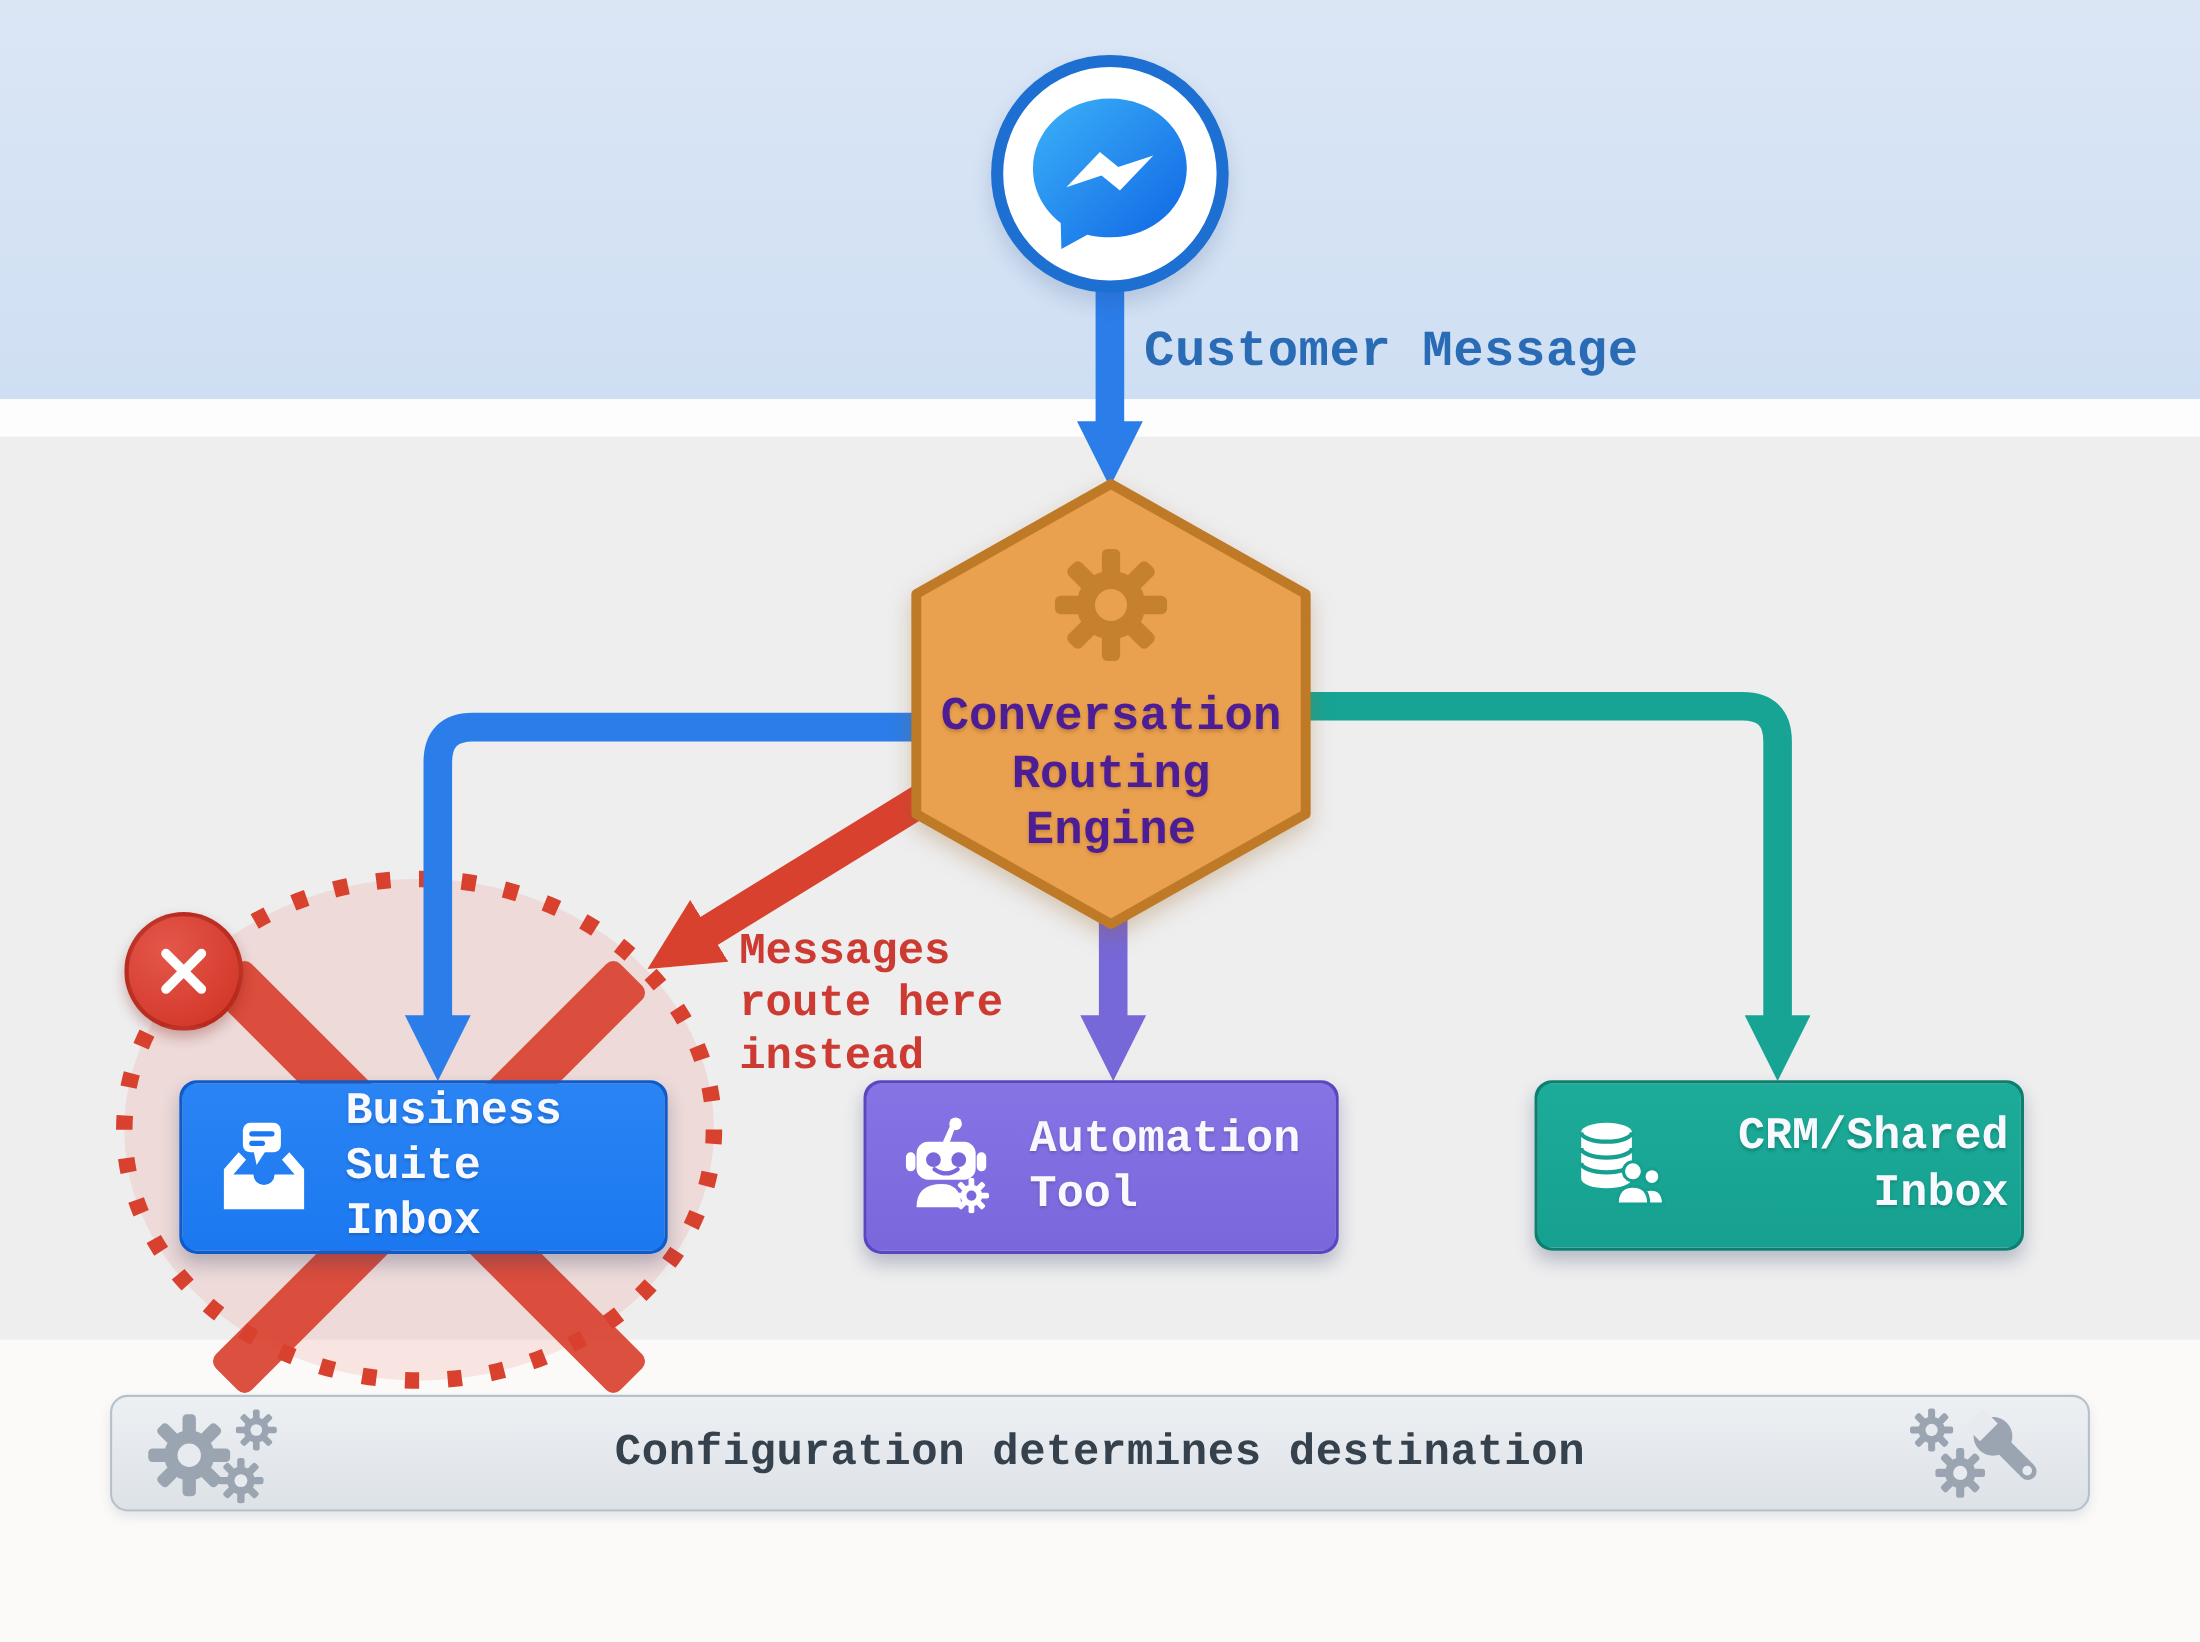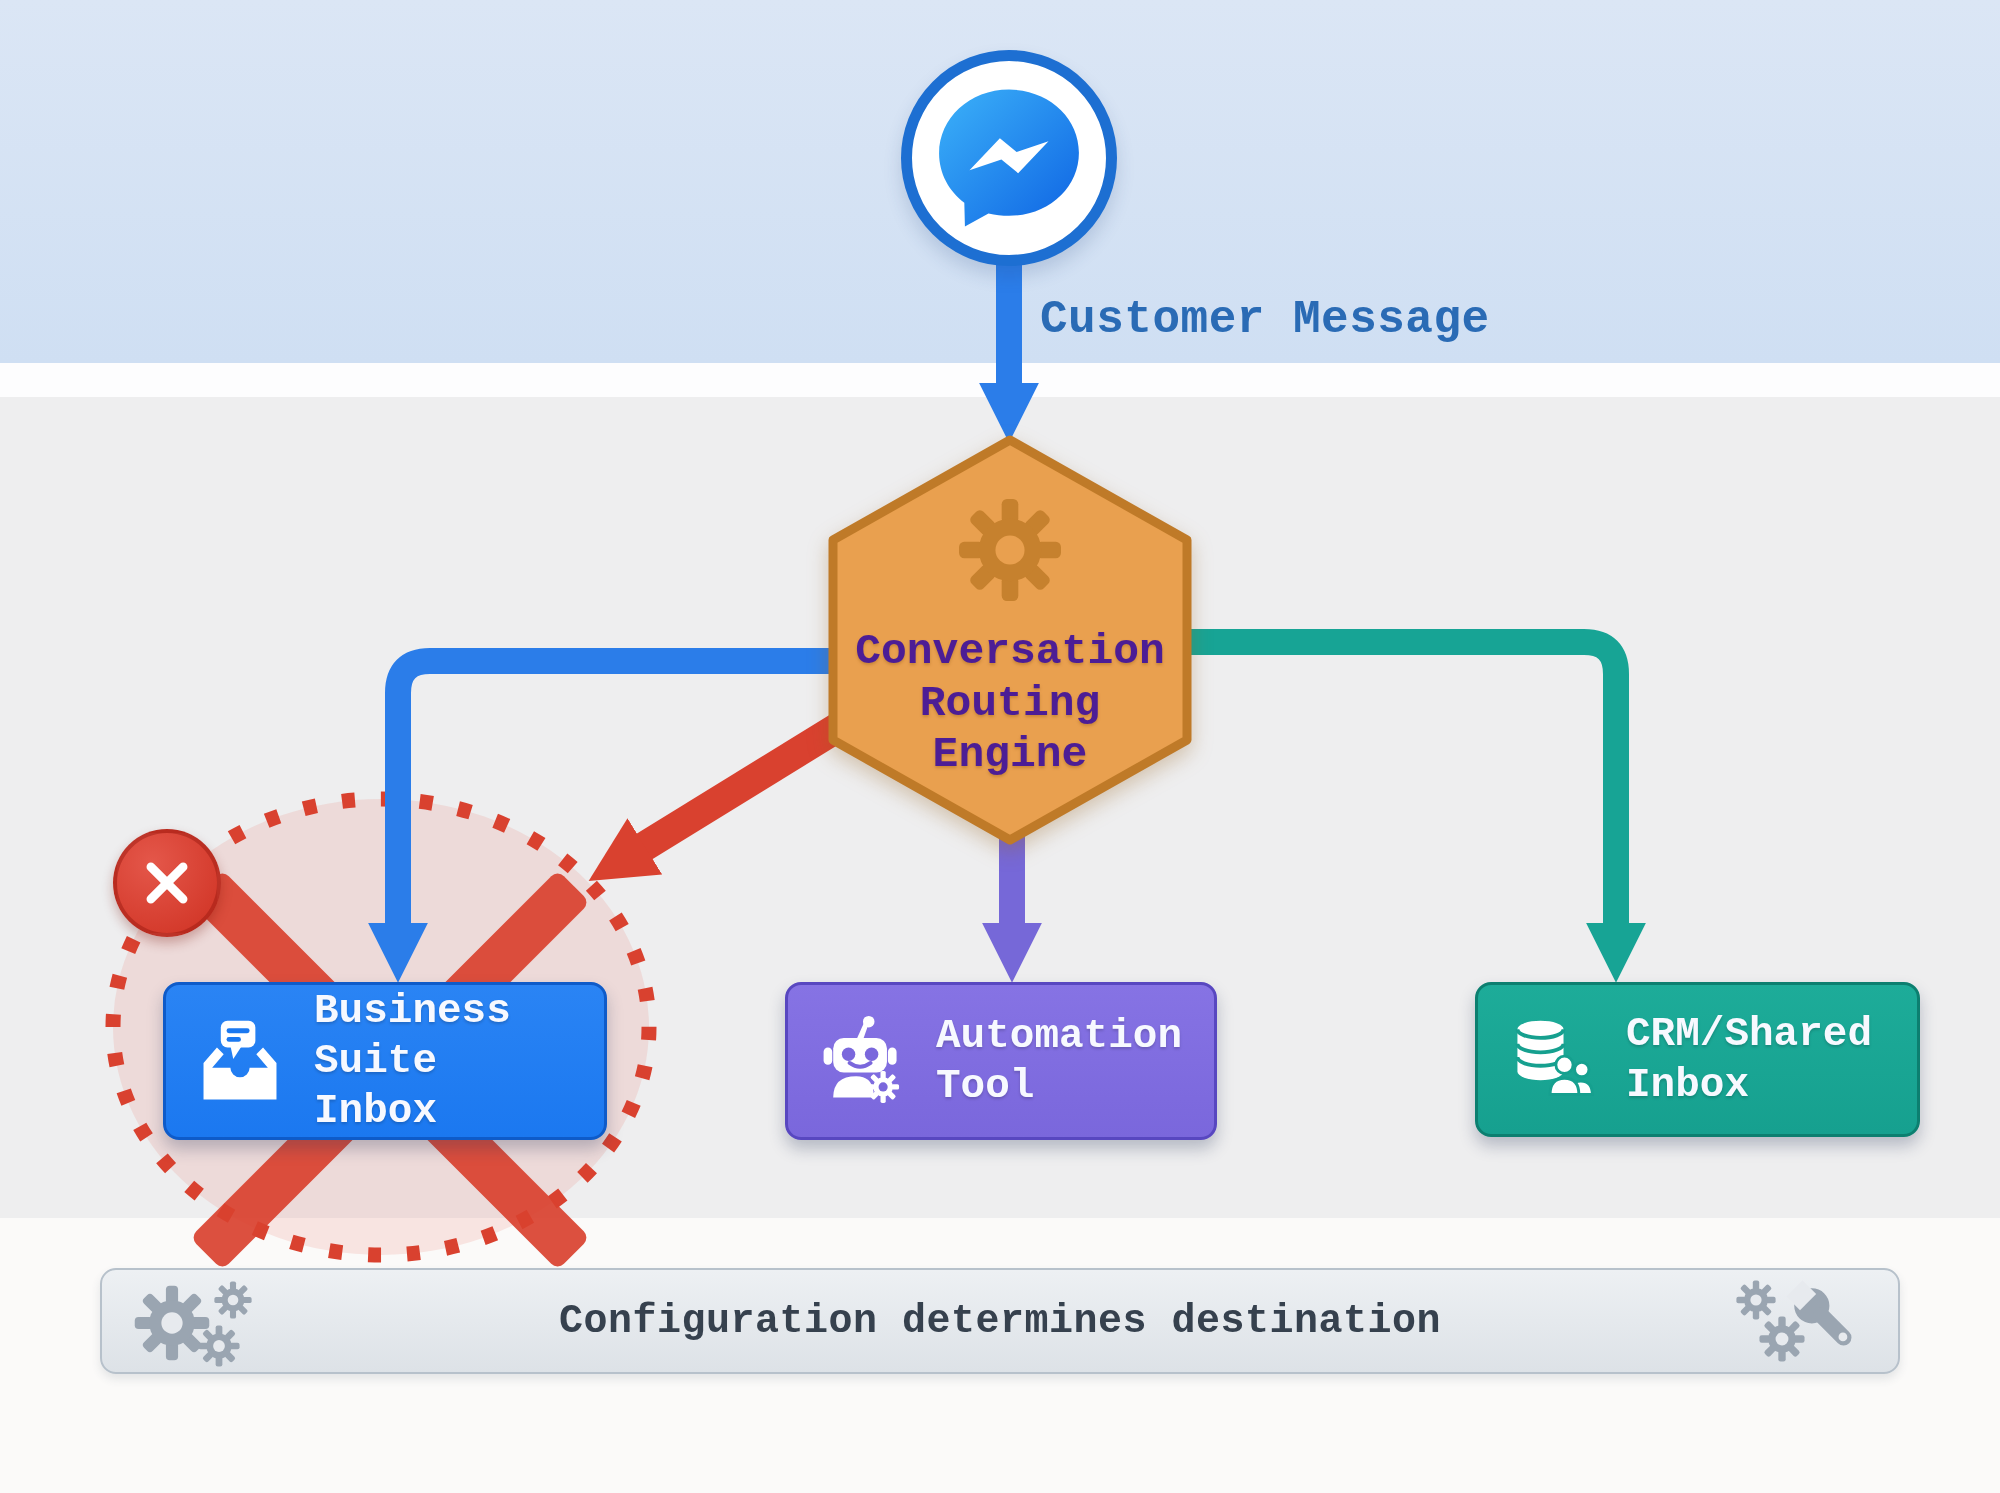--- a/index.html
+++ b/index.html
@@ -65,21 +65,21 @@
     box-shadow:0 9px 16px rgba(40,55,90,.28);
   }
   .dest-box .label{
     font-size:41px;line-height:1.22;font-weight:bold;color:#f7f9ff;
     text-shadow:0 2px 3px rgba(0,0,0,.18);
   }
   .dest-business{left:163px;width:444px;background:linear-gradient(180deg,#2a84f4,var(--blue,#1b78f0));border:3px solid var(--blue-dark,#0e5bc9);}
   .dest-business .label{width:250px;}
   .dest-automation{left:785px;width:432px;background:linear-gradient(180deg,#8673e4,var(--purple,#7a67dc));border:3px solid var(--purple-dark,#5847c0);}
   .dest-automation .label{width:260px;}
-  .dest-crm{left:1475px;top:982px;height:155px;width:445px;background:linear-gradient(180deg,#1dac99,var(--teal,#16a08f));border:3px solid var(--teal-dark,#0c7f70);}
+  .dest-crm{left:1395px;top:982px;height:155px;width:445px;background:linear-gradient(180deg,#1dac99,var(--teal,#16a08f));border:3px solid var(--teal-dark,#0c7f70);text-align:right;}
   .dest-crm .label{width:280px;}
 
   
   .config-bar{
     position:absolute;left:100px;top:1268px;width:1800px;height:106px;border-radius:16px;
     background:linear-gradient(180deg,#edf0f3,#dde2e7);
     border:2px solid var(--bar-border,#b7c1cb);box-sizing:border-box;
     box-shadow:0 5px 10px rgba(60,70,90,.12);
   }
   .config-bar .bar-label{
@@ -169,20 +169,21 @@
     </svg>
   </div>
   <div class="customer-message-label">Customer Message</div>
 
   <svg class="layer" style="left:823px;top:430px;filter:drop-shadow(0 8px 10px rgba(150,95,25,.3));" width="374" height="420" viewBox="0 0 374 420">
     <polygon points="187,10 364,110 364,310 187,410 10,310 10,110" style="fill:var(--orange,#e9a04f);stroke:var(--orange-dark,#bf7a28)" stroke-width="9" stroke-linejoin="round"></polygon>
     <use href="#gear" x="135" y="68" width="104" height="104" style="color:var(--gear-orange,#c6812e);--hole:var(--orange,#e9a04f)"></use>
   </svg>
   <div class="router-label">Conversation Routing Engine</div>
 
+  <div class="reroute-annotation">Messages route here instead</div>
 
   <div class="error-badge">
     <svg width="62" height="62" viewBox="0 0 100 100">
       <g stroke="#fff" stroke-width="14" stroke-linecap="round">
         <line x1="24" y1="24" x2="76" y2="76"></line>
         <line x1="76" y1="24" x2="24" y2="76"></line>
       </g>
     </svg>
   </div>
 

